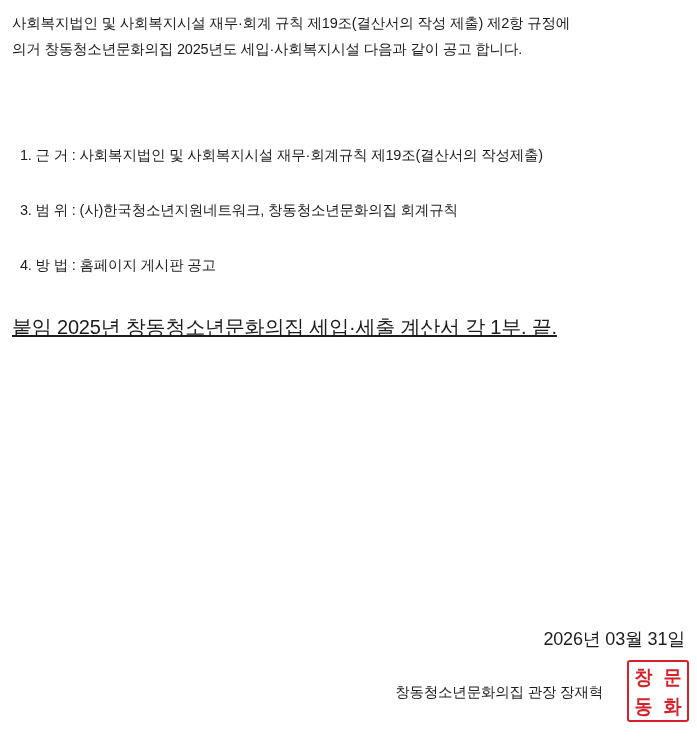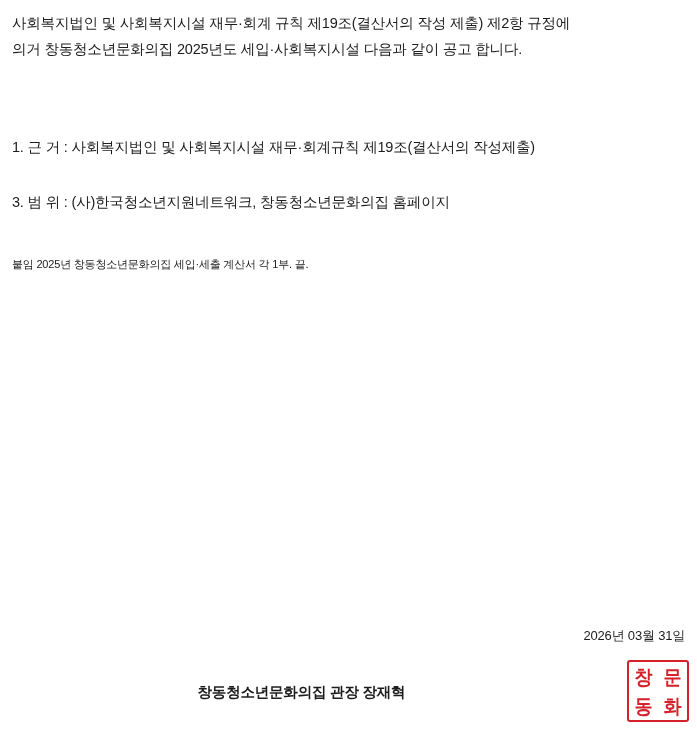--- a/index.html
+++ b/index.html
@@ -30,21 +30,21 @@
     margin: 0;
     padding: 0 4px 0 4px;
     word-break: keep-all;
   }
   .intro .line {
     display: block;
     white-space: nowrap;
   }
   .spacer-1 { height: 74px; }
   .items {
-    margin: 0;
+    margin: 8px;
     padding: 0 4px;
   }
   .item {
     font-size: 14.5px;
     line-height: 22px;
     letter-spacing: -0.2px;
     color: #1c1c1c;
     margin-bottom: 33px;
     white-space: nowrap;
   }
@@ -54,49 +54,49 @@
   .item .lbl {
     display: inline-block;
   }
   .item .sep {
     display: inline-block;
   }
   .item .val {
     display: inline-block;
   }
   .attach {
-    font-size: 11px;
+    font-size: 20px;
     line-height: 22px;
     letter-spacing: -0.2px;
     color: #1c1c1c;
     padding: 0 4px;
     margin-top: 40px;
     white-space: nowrap;
+    text-decoration: underline;
   }
   .date-line {
     position: absolute;
     right: 12px;
     top: 627px;
-    font-size: 13px;
+    font-size: 18px;
     letter-spacing: -0.2px;
     color: #1c1c1c;
     white-space: nowrap;
   }
   .signature-line {
     position: absolute;
     left: 0;
     right: 12px;
     top: 683px;
-    text-align: center;
+    text-align: right;
     font-size: 14.5px;
     letter-spacing: -0.2px;
     color: #1c1c1c;
     white-space: nowrap;
     padding-right: 82px;
-    font-weight: bold;
   }
   .seal {
     position: absolute;
     right: 8px;
     top: 660px;
     width: 62px;
     height: 62px;
     border: 2px solid #d4212b;
     border-radius: 3px;
     color: #d4212b;
@@ -136,23 +136,29 @@
       <span class="lbl">근      거</span>
       <span class="sep">:</span>
       <span class="val">사회복지법인 및 사회복지시설 재무·회계규칙 제19조(결산서의 작성제출)</span>
     </div>
 
 
     <div class="item">
       <span class="num">3.</span>
       <span class="lbl">범      위</span>
       <span class="sep">:</span>
-      <span class="val">(사)한국청소년지원네트워크, 창동청소년문화의집 홈페이지</span>
+      <span class="val">(사)한국청소년지원네트워크, 창동청소년문화의집 회계규칙</span>
     </div>
 
+    <div class="item">
+      <span class="num">4.</span>
+      <span class="lbl">방      법</span>
+      <span class="sep">:</span>
+      <span class="val">홈페이지 게시판 공고</span>
+    </div>
 
   </div>
 
   <div class="attach">붙임   2025년 창동청소년문화의집 세입·세출 계산서 각 1부.  끝.</div>
 
   <div class="date-line">2026년 03월 31일</div>
 
   <div class="signature-line">창동청소년문화의집 관장 장재혁</div>
 
   <div class="seal">

